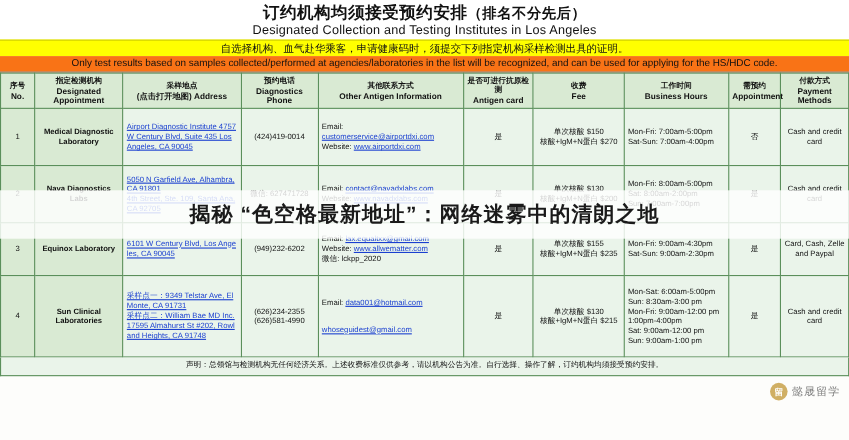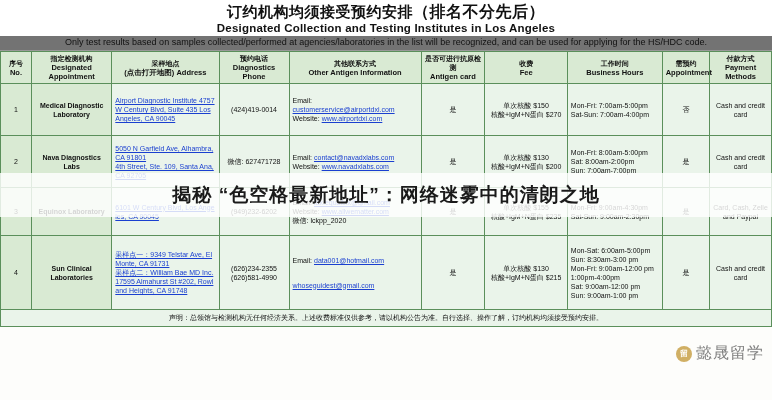--- a/index.html
+++ b/index.html
@@ -22,41 +22,41 @@
     background: #ffffff;
   }
   .title-cn {
     font-size: 15px;
     font-weight: bold;
     color: #111;
     letter-spacing: 0.5px;
     line-height: 19px;
   }
   .title-cn .small {
-    font-size: 16px;
+    font-size: 13px;
     font-weight: bold;
   }
   .title-en1 {
     font-size: 11.5px;
-    font-weight: bold;
+    font-weight: normal;
     color: #111;
     line-height: 14px;
     letter-spacing: .2px;
   }
   .notice-cn {
     background: #ffff00;
     text-align: center;
     font-size: 9.5px;
     color: #111;
     line-height: 13px;
     padding: 1px 4px 0 4px;
     border-top: 1px solid #cfcf00;
   }
   .notice-en {
-    background: #737373;
+    background: #f97316;
     text-align: center;
     font-size: 9px;
     color: #111;
     line-height: 12px;
     padding: 0 6px 2px 6px;
     border-bottom: 1px solid #999;
   }
   table.main {
     width: 772px;
     border-collapse: collapse;
@@ -188,37 +188,38 @@
     border-radius: 50%;
     background: #c9a24a;
     color: #fff;
     font-size: 8px;
     display: flex;
     align-items: center;
     justify-content: center;
     font-weight: bold;
   }
   .wm-text {
-    font-size: 16px;
+    font-size: 10px;
     color: #6b6b6b;
     letter-spacing: 1px;
   }
 </style>
 </head>
 <body>
 
 <div class="page">
 
   <div class="title-block">
     <div class="title-cn">
       <span>订约机构均须接受预约安排</span><span class="small">（排名不分先后）</span>
     </div>
     <div class="title-en1">Designated Collection and Testing Institutes in Los Angeles</div>
   </div>
 
+  <div class="notice-cn">自选择机构、血气赴华乘客，申请健康码时，须提交下列指定机构采样检测出具的证明。</div>
   <div class="notice-en">Only test results based on samples collected/performed at agencies/laboratories in the list will be recognized, and can be used for applying for the HS/HDC code.</div>
 
   <table class="main">
     <colgroup>
       <col style="width:30px">
         <col style="width:78px">
         <col style="width:104px">
         <col style="width:68px">
       <col style="width:128px">
         <col style="width:62px">

